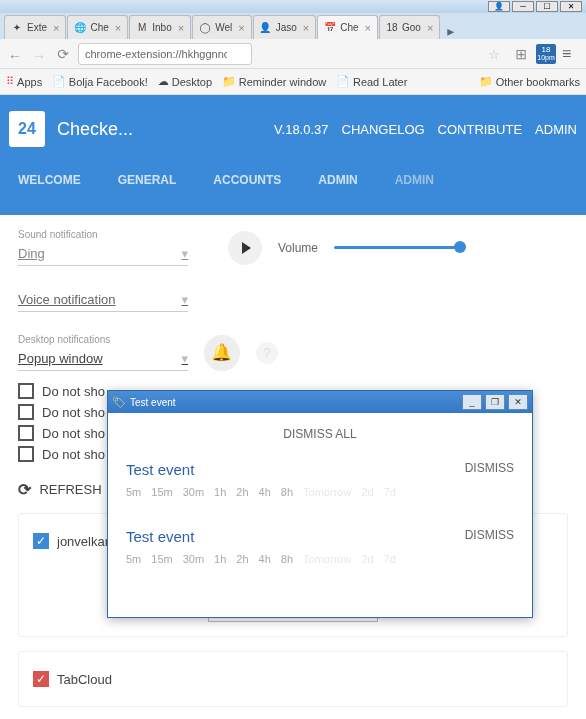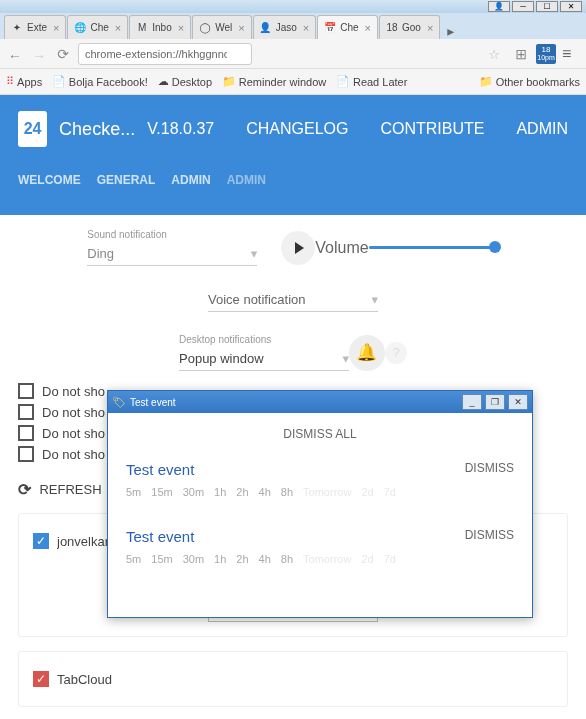--- a/index.html
+++ b/index.html
@@ -27,38 +27,38 @@
 .menu-icon { width:18px; font-size:16px; color:#666; cursor:pointer; }
 
 
 .bookmarks { height:26px; background:#f5f5f5; display:flex; align-items:center; padding:0 6px; gap:10px; font-size:11px; color:#444; border-bottom:1px solid #ddd; }
 .bm-item { display:flex; align-items:center; gap:3px; cursor:pointer; }
 .bm-folder { color:#e6b800; }
 .bm-spacer { flex:1; }
 
 
 .app-header { background:#3b8ad9; height:120px; color:#fff; }
-.app-top { display:flex; align-items:center; padding:16px 18px 0; gap:12px; }
+.app-top { display:flex; align-items:center; padding:16px 9px 0; gap:12px; }
 .app-logo { width:36px; height:36px; background:#fff; color:#3b8ad9; font-size:16px; font-weight:bold; display:flex; align-items:center; justify-content:center; border-radius:3px; position:relative; }
 .app-title { font-size:18px; flex:1; }
-.app-links { display:flex; gap:32px; font-size:16px; }
+.app-links { display:flex; gap:13px; font-size:13px; }
 .app-link { cursor:pointer; }
-.app-tabs { display:flex; padding:26px 18px 0; gap:16px; font-size:12px; font-weight:bold; }
+.app-tabs { display:flex; padding:26px 18px 0; gap:37px; font-size:12px; font-weight:bold; }
 .app-tab { padding-bottom:10px; cursor:pointer; color:#cfe3f5; }
 .app-tab.active { color:#fff; border-bottom:3px solid #fff; }
 .app-tab.disabled { color:#9bc2e6; }
 
 
 .settings { padding:14px 18px; color:#666; font-size:12px; position:relative; }
 .field-label { font-size:10px; color:#999; margin-bottom:2px; }
-.select-field { width:170px; border-bottom:1px solid #ccc; padding:4px 0; font-size:13px; color:#888; display:flex; justify-content:space-between; cursor:pointer; }
-.row { display:flex; align-items:center; gap:0; margin-bottom:22px;justify-content:center; }
+.select-field { width:170px; border-bottom:1px solid #ccc; padding:4px 0; font-size:13px; color:#888; display:flex; justify-content:space-between; cursor:pointer;text-decoration:underline; }
+.row { display:flex; align-items:center; gap:16px; margin-bottom:22px; }
 .play-btn { width:34px; height:34px; border-radius:50%; background:#f0f0f0; display:flex; align-items:center; justify-content:center; cursor:pointer; margin-left:24px; }
 .play-tri { width:0; height:0; border-left:9px solid #333; border-top:6px solid transparent; border-bottom:6px solid transparent; margin-left:2px; }
-.vol-label { font-size:16px; color:#666; }
+.vol-label { font-size:12px; color:#666; }
 .slider { width:130px; height:3px; background:#3b8ad9; position:relative; border-radius:2px; cursor:pointer; }
 .slider-thumb { width:12px; height:12px; background:#3b8ad9; border-radius:50%; position:absolute; right:-2px; top:-5px; }
 .bell-btn { width:36px; height:36px; border-radius:50%; background:#eee; display:flex; align-items:center; justify-content:center; cursor:pointer; font-size:17px; color:#555; }
 .help-dot { width:22px; height:22px; border-radius:50%; background:#f4f4f4; color:#ddd; font-size:13px; display:flex; align-items:center; justify-content:center; }
 .check-row { display:flex; align-items:center; gap:8px; margin:5px 0; font-size:13px; color:#444; }
 .chk { width:16px; height:16px; border:2px solid #555; cursor:pointer; }
 .chk.checked { background:#3b8ad9; border-color:#3b8ad9; color:#fff; display:flex; align-items:center; justify-content:center; font-size:12px; }
 .chk.checked.red { background:#d9534f; border-color:#d9534f; }
 .refresh-row { display:flex; align-items:center; gap:8px; font-size:13px; color:#444; margin:18px 0 14px; cursor:pointer; }
 .cal-section { border:1px solid #eee; border-radius:3px; padding:14px; margin-bottom:14px; }
@@ -180,20 +180,21 @@
     <div class="app-links">
       <span class="app-link">V.18.0.37</span>
       <span class="app-link">CHANGELOG</span>
       <span class="app-link">CONTRIBUTE</span>
       <span class="app-link">ADMIN</span>
     </div>
   </div>
   <div class="app-tabs">
     <div class="app-tab">WELCOME</div>
     <div class="app-tab">GENERAL</div>
+    <div class="app-tab">ACCOUNTS</div>
     <div class="app-tab">ADMIN</div>
     <div class="app-tab disabled">ADMIN</div>
   </div>
 </div>
 
 <div class="settings">
   <div class="row">
     <div>
       <div class="field-label">Sound notification</div>
       <div class="select-field">

